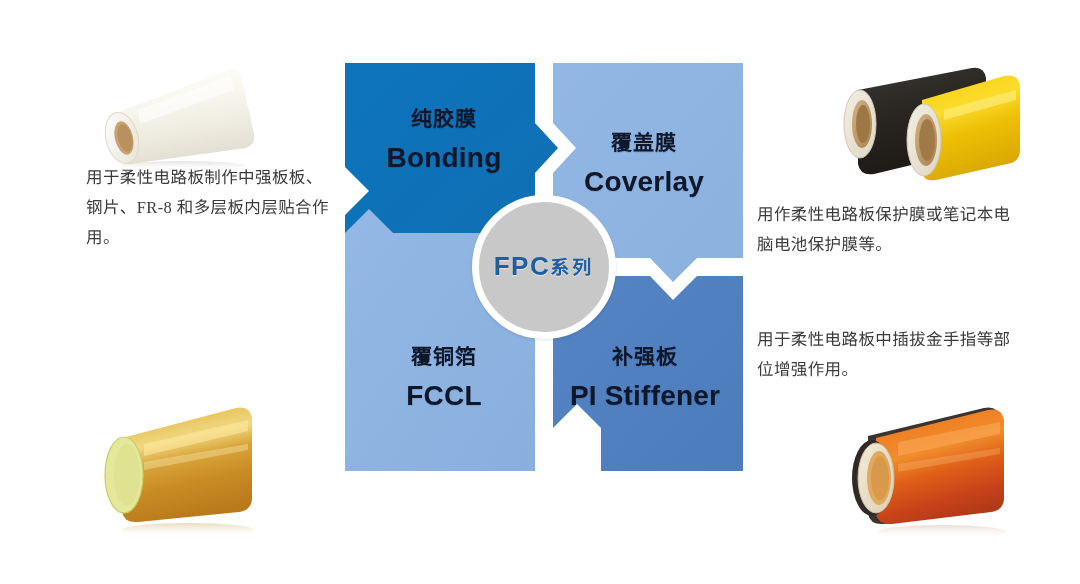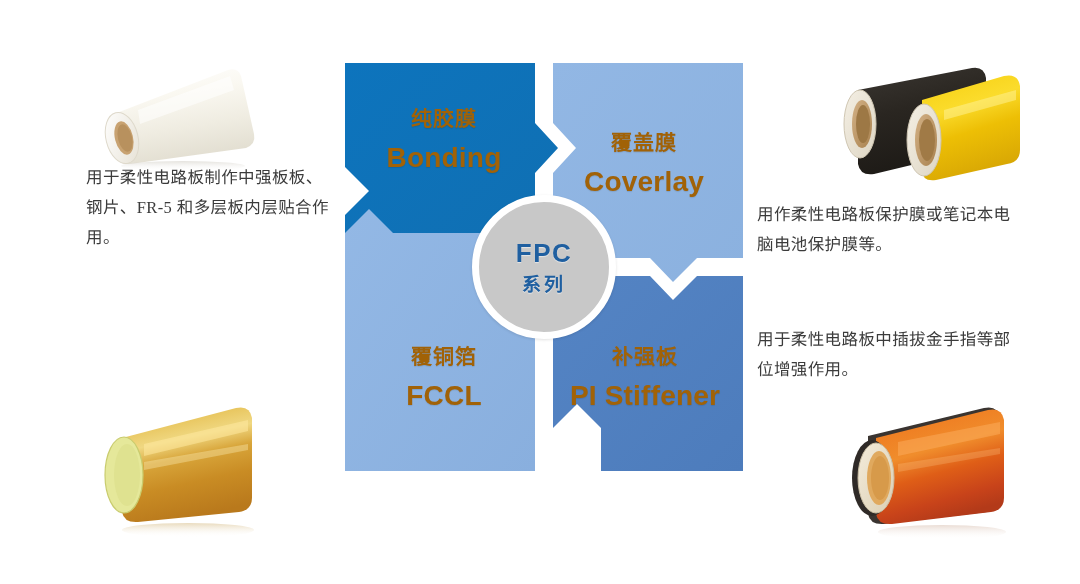--- a/index.html
+++ b/index.html
@@ -36,21 +36,21 @@
   #diagram svg {
     display: block;
     width: 398px;
     height: 408px;
   }
 
   
   .quad-label {
     position: absolute;
     text-align: center;
-    color: #a16207;
+    color: #0f172a;
     line-height: 1.32;
     pointer-events: none;
     user-select: none;
   }
   .quad-label .cn {
     display: block;
     font-size: 21px;
     font-weight: 700;
     letter-spacing: 1px;
     margin-bottom: 7px;
@@ -81,21 +81,21 @@
     position: absolute;
     left: 127px;
     top: 132px;
     width: 144px;
     height: 144px;
     border-radius: 50%;
     background: #c8c8c8;
     border: 7px solid #ffffff;
     box-sizing: border-box;
     display: flex;
-    flex-direction: column;
+    flex-direction: row;
     align-items: center;
     justify-content: center;
     box-shadow: 0 1px 3px rgba(0,0,0,0.12);
   }
   #hub .hub-line {
     color: #1f5fa0;
     font-weight: 700;
     font-size: 26px;
     letter-spacing: 1.5px;
     line-height: 1.3;
@@ -207,21 +207,21 @@
       <span class="cn">补强板</span>
       <span class="en">PI Stiffener</span>
     </div>
 
     <div id="hub">
       <span class="hub-line">FPC</span>
       <span class="hub-line cn">系列</span>
     </div>
   </div>
 
-  <div class="caption" id="cap-bonding">用于柔性电路板制作中强板板、钢片、FR-5 和多层板内层贴合作用。</div>
+  <div class="caption" id="cap-bonding">用于柔性电路板制作中强板板、钢片、FR-8 和多层板内层贴合作用。</div>
   <div class="caption" id="cap-coverlay">用作柔性电路板保护膜或笔记本电脑电池保护膜等。</div>
   <div class="caption" id="cap-stiff">用于柔性电路板中插拔金手指等部位增强作用。</div>
 
   <div class="photo" id="photo-bonding">
     <svg viewBox="0 0 190 120" xmlns="http://www.w3.org/2000/svg">
       <defs>
         <linearGradient id="wSheet" x1="0" y1="0" x2="0.25" y2="1">
           <stop offset="0%" stop-color="#ffffff"></stop>
           <stop offset="35%" stop-color="#faf8f1"></stop>
           <stop offset="70%" stop-color="#efece1"></stop>

